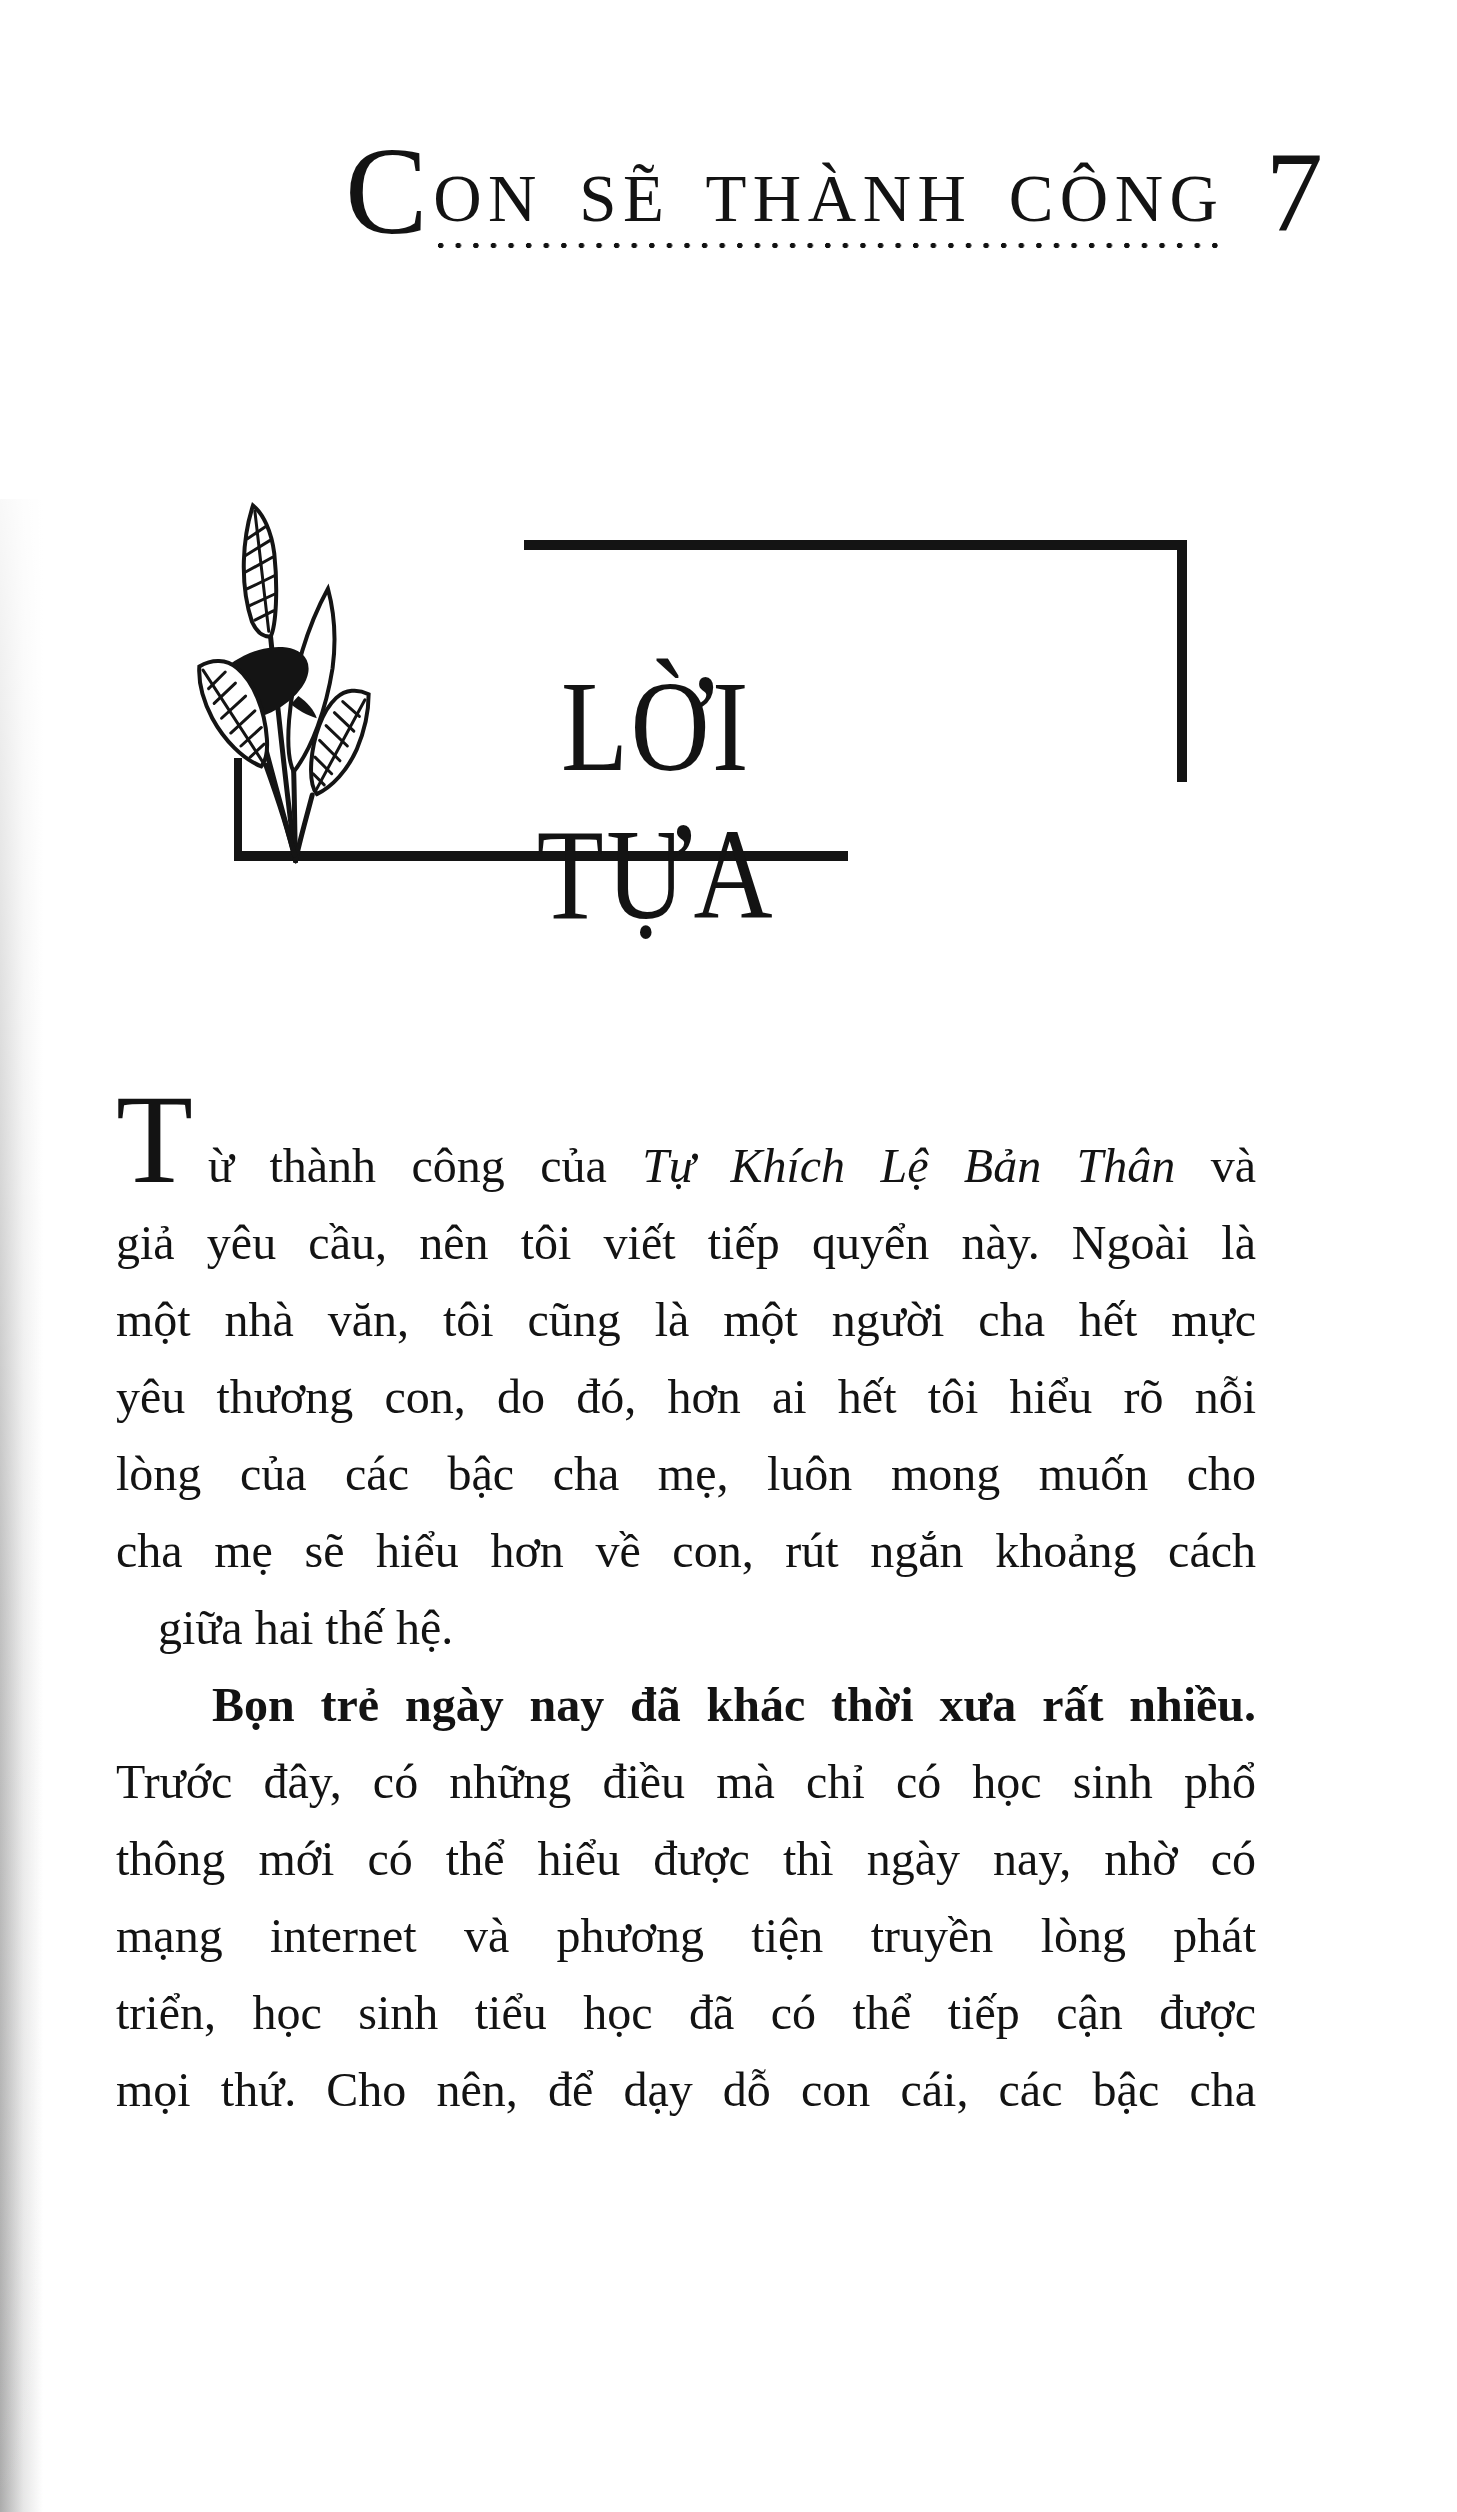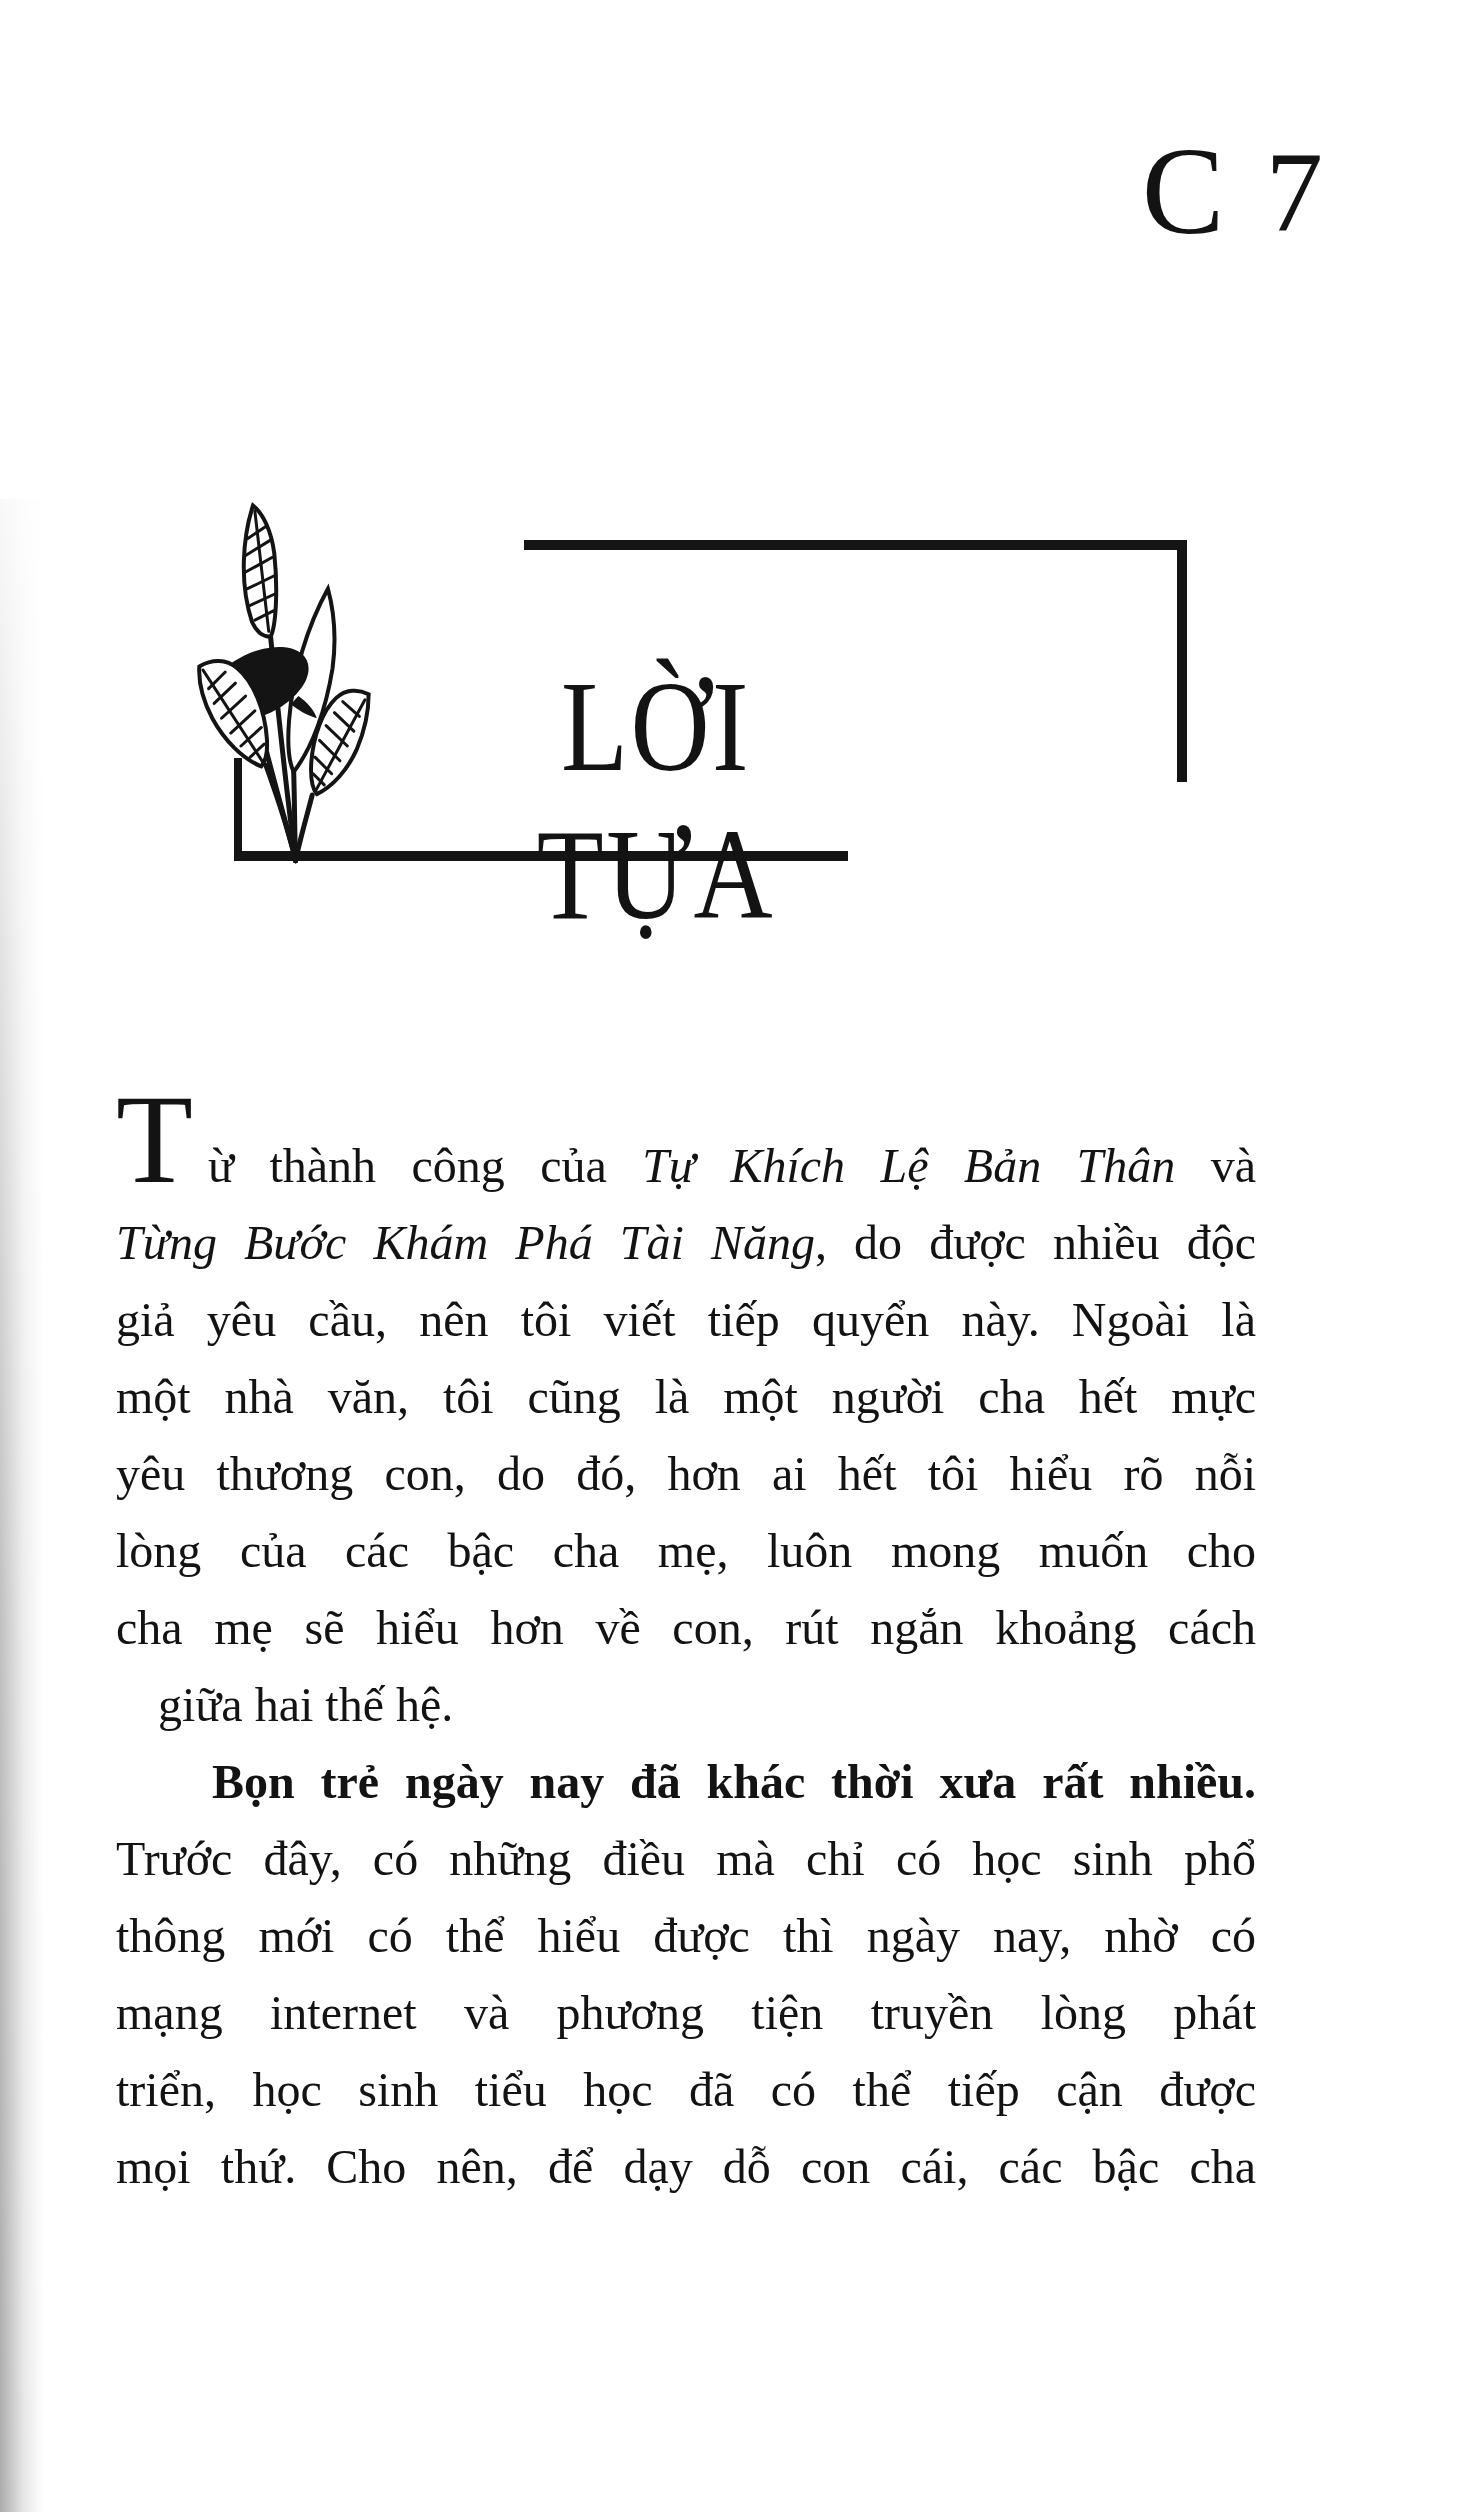--- a/index.html
+++ b/index.html
@@ -86,20 +86,24 @@
 </style>
 </head>
 <body>
 
 <div class="page">
 
   <div class="gutter-shade"></div>
 
   <div class="running-header">
     <span class="hdr-initial">C</span>
+    <span class="hdr-rest">
+      <span>ON SẼ THÀNH CÔNG</span>
+      <span class="hdr-dots"></span>
+    </span>
     <span class="hdr-page">7</span>
   </div>
 
   <div class="frame-line frame-top"></div>
   <div class="frame-line frame-right"></div>
   <div class="frame-line frame-bottom"></div>
   <div class="frame-line frame-left"></div>
 
   <svg class="plant" viewBox="0 0 334 402" fill="none" stroke="#141414" stroke-width="4" stroke-linecap="round">
 
@@ -149,21 +153,20 @@
       <line x1="241" y1="284" x2="219" y2="262" stroke-width="3"></line>
       <line x1="232" y1="298" x2="214" y2="280" stroke-width="3"></line>
       <line x1="224" y1="310" x2="212" y2="298" stroke-width="3"></line>
     </g>
   </svg>
 
   <h1 class="chapter-title">LỜI TỰA</h1>
 
   <main class="body-text" id="body-lines">
       <div class="line"><span class="dropcap">T</span><span>ừ thành công của </span><span class="it">Tự Khích Lệ Bản Thân</span><span> và</span></div>
-      <div class="line"><span class="it">Từng Bước Khám Phá Tài Năng</span><span>, do được nhiều độc</span></div>
       <div class="line"><span>giả yêu cầu, nên tôi viết tiếp quyển này. Ngoài là</span></div>
       <div class="line"><span>một nhà văn, tôi cũng là một người cha hết mực</span></div>
       <div class="line"><span>yêu thương con, do đó, hơn ai hết tôi hiểu rõ nỗi</span></div>
       <div class="line"><span>lòng của các bậc cha mẹ, luôn mong muốn cho</span></div>
       <div class="line"><span>cha mẹ sẽ hiểu hơn về con, rút ngắn khoảng cách</span></div>
       <div class="line no-just"><span>giữa hai thế hệ.</span></div>
       <div class="line indent"><span>Bọn trẻ ngày nay đã khác thời xưa rất nhiều.</span></div>
       <div class="line"><span>Trước đây, có những điều mà chỉ có học sinh phổ</span></div>
       <div class="line"><span>thông mới có thể hiểu được thì ngày nay, nhờ có</span></div>
       <div class="line"><span>mạng internet và phương tiện truyền lòng phát</span></div>

